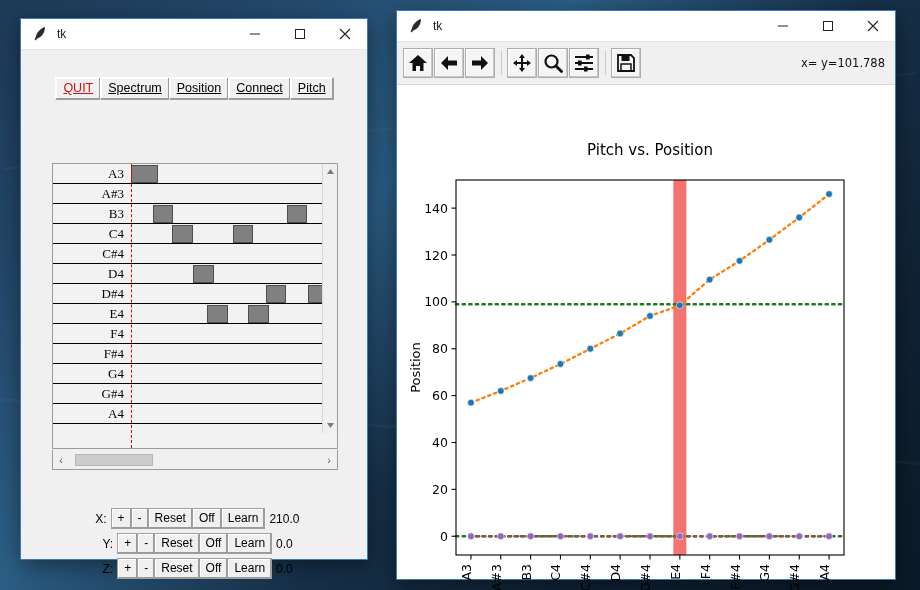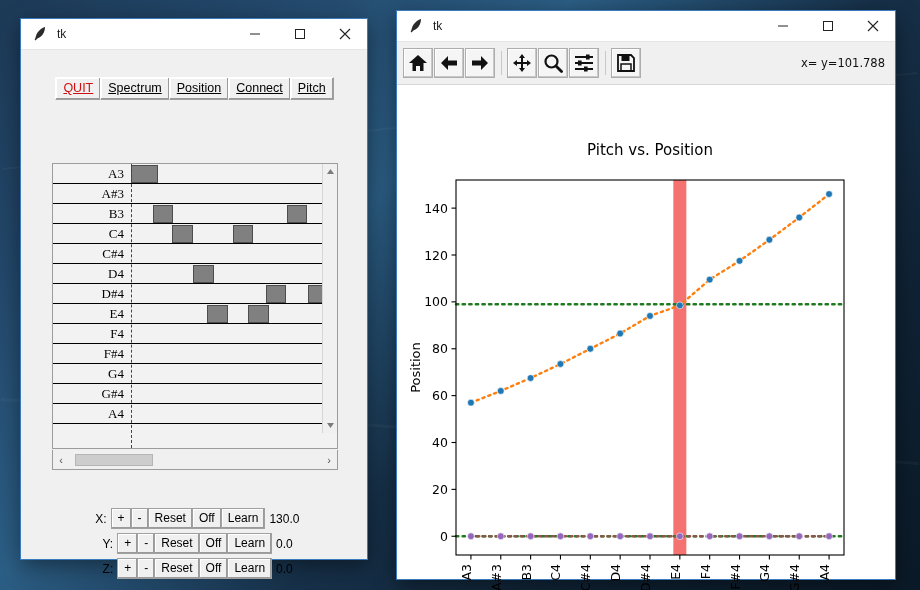--- a/index.html
+++ b/index.html
@@ -248,21 +248,21 @@
     </div>
 
     <div class="axis-rows" id="axis-rows">
         <div class="axis-row">
           <div class="axis-label">X:</div>
           <button class="axbtn">+</button>
           <button class="axbtn">-</button>
           <button class="axbtn">Reset</button>
           <button class="axbtn">Off</button>
           <button class="axbtn">Learn</button>
-          <div class="axis-val">130.0</div>
+          <div class="axis-val">210.0</div>
         </div>
         <div class="axis-row">
           <div class="axis-label">Y:</div>
           <button class="axbtn">+</button>
           <button class="axbtn">-</button>
           <button class="axbtn">Reset</button>
           <button class="axbtn">Off</button>
           <button class="axbtn">Learn</button>
           <div class="axis-val">0.0</div>
         </div>

